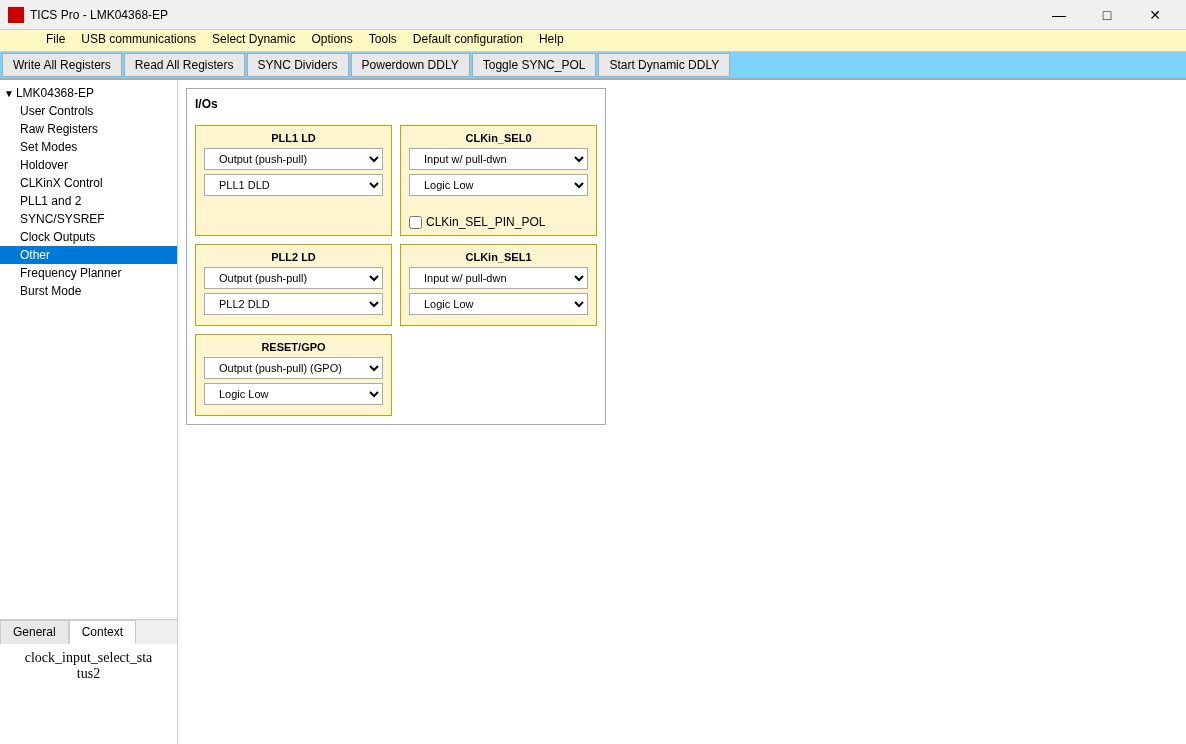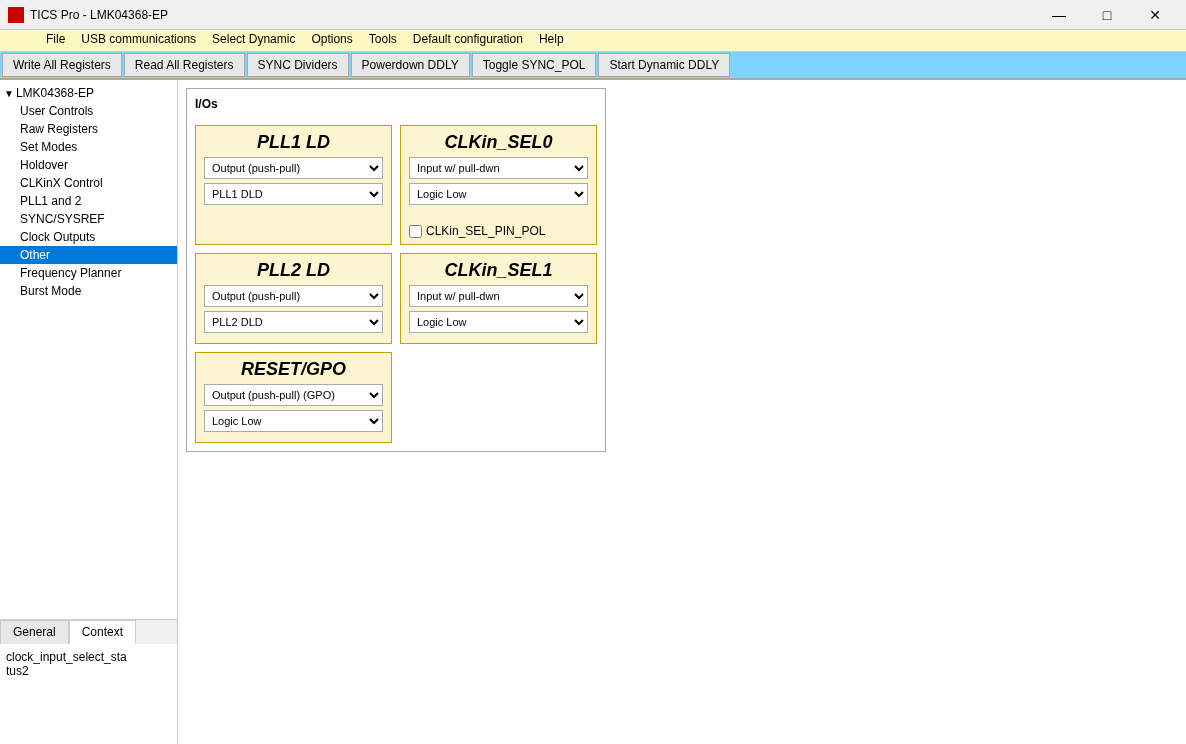--- a/index.html
+++ b/index.html
@@ -110,22 +110,23 @@
       background: #e8e8e8;
     }
     .sidebar-tab.active {
       background: #fff;
       border-bottom: 1px solid #fff;
     }
     .sidebar-content {
       padding: 6px;
       background: #fff;
       height: 100px;
-      font-family: Liberation Sans, sans-serif;
-      font-size: 12px;
+      font-family: Liberation Serif, serif;
+      font-size: 14px;
+      text-align: center;
     }
 
     
     .content-area {
       flex: 1;
       background: #fff;
       overflow: auto;
       padding: 8px;
     }
 
@@ -148,32 +149,31 @@
     }
 
     .io-section {
       border: 1px solid #c8a000;
       background: #fdf5d0;
       padding: 6px 8px;
     }
     .io-section-title {
       font-weight: bold;
       text-align: center;
-      font-size: 18px;
+      font-size: 11px;
       margin-bottom: 4px;
-      font-style: italic;
     }
     .io-select {
       width: 100%;
       font-size: 11px;
       height: 22px;
       margin-bottom: 4px;
       border: 1px solid #aaa;
       background: white;
-      padding: 0 3px;
+      padding: 0 10px;
     }
     .io-checkbox-row {
       display: flex;
       align-items: center;
       gap: 4px;
       font-size: 12px;
       margin-top: 15px;
     }
 
     .sync-section {

